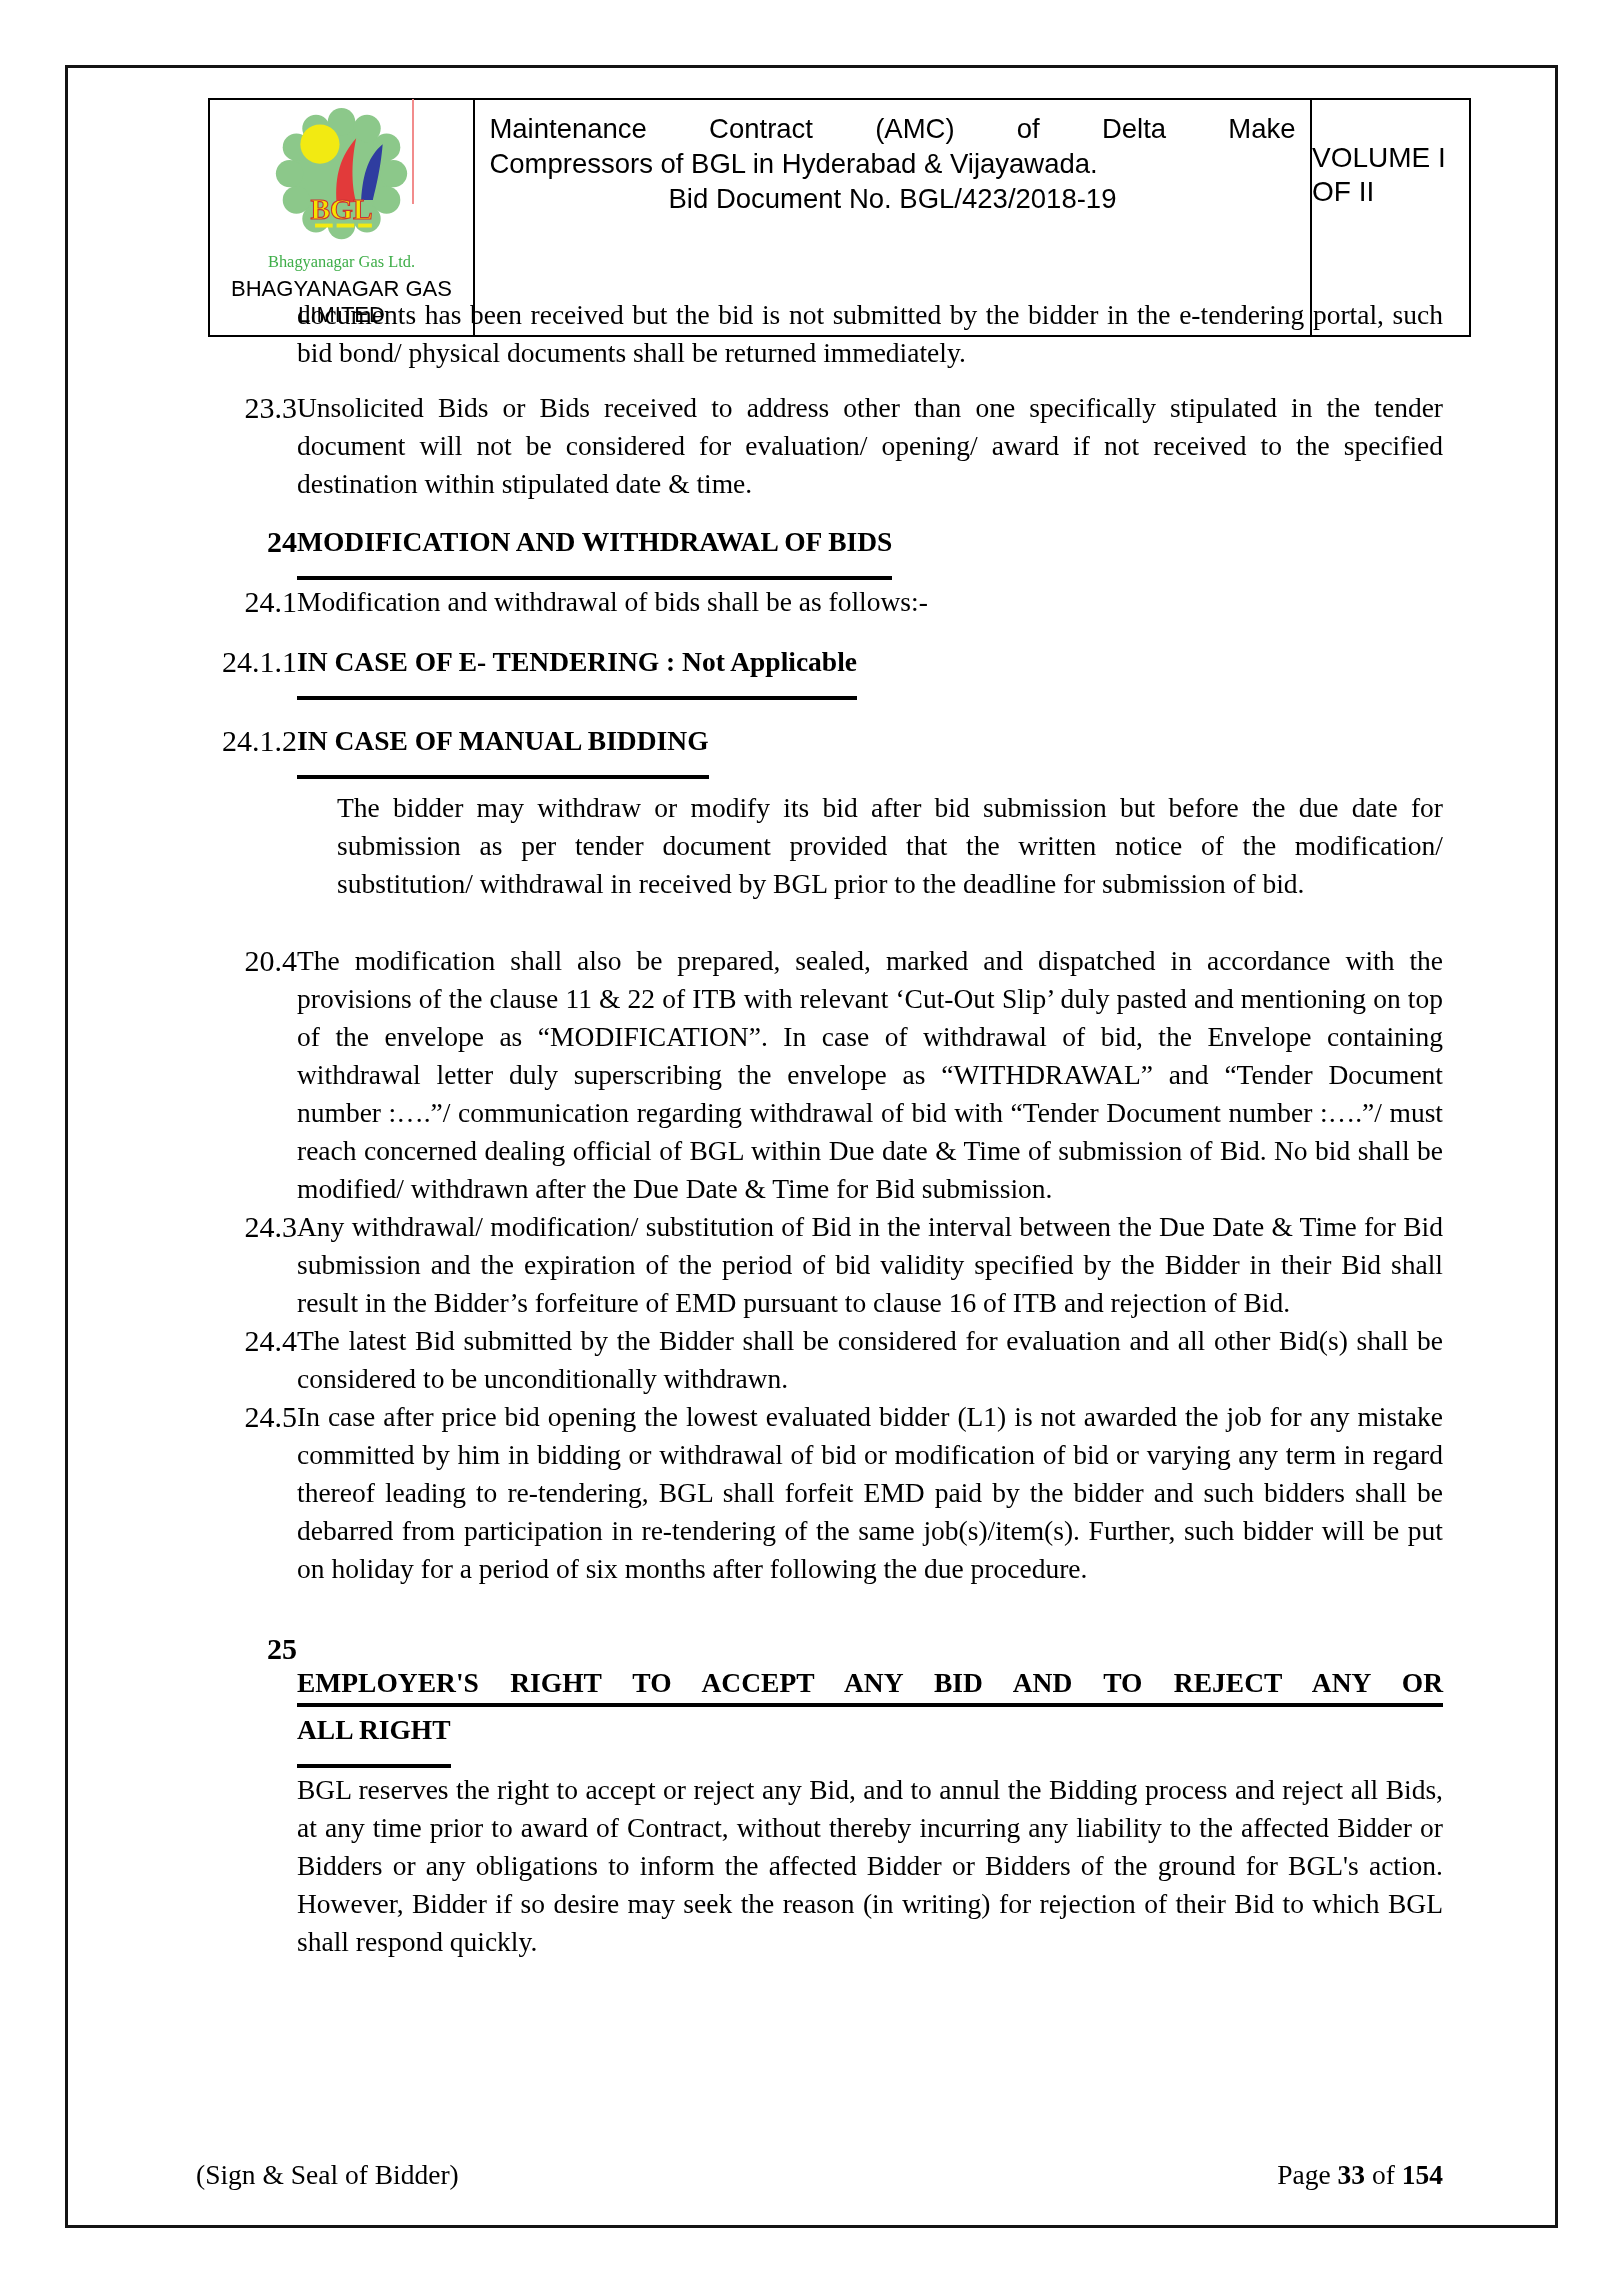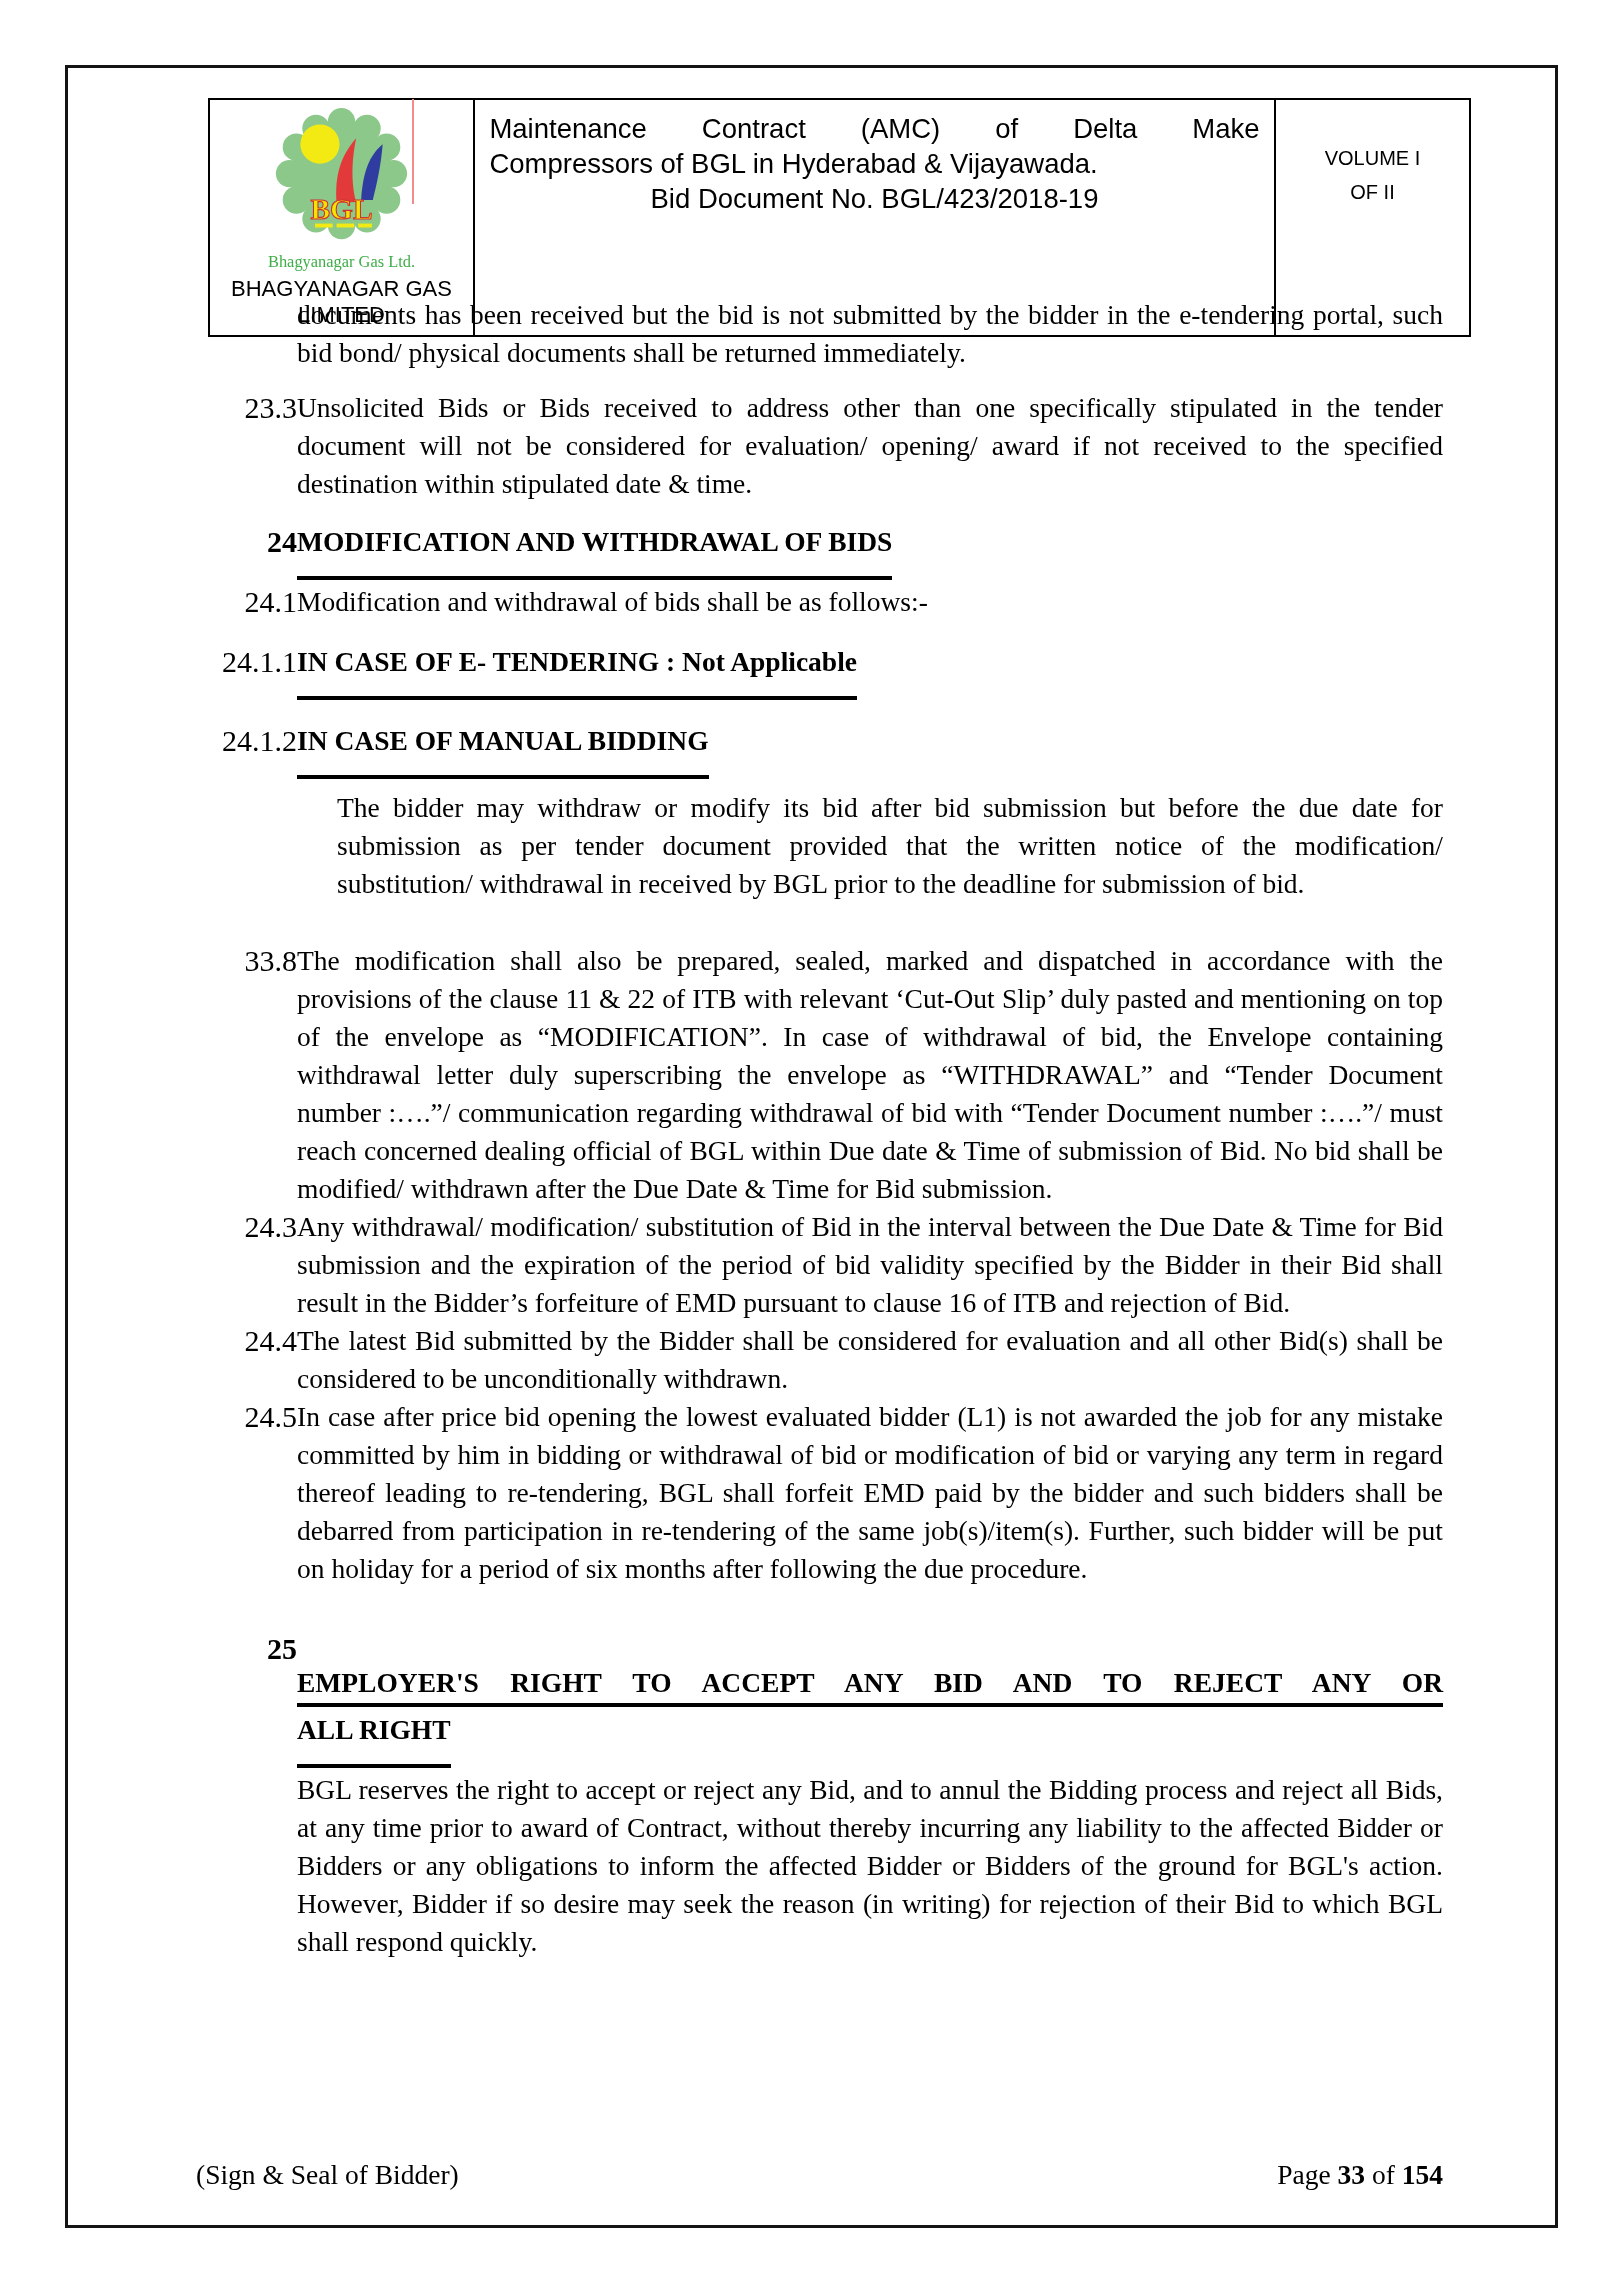--- a/index.html
+++ b/index.html
@@ -30,23 +30,22 @@
   }
   .title-cell {
     flex:1; box-sizing:border-box; border-right:2.6px solid #000;
     padding:10.5px 14.4px 9.2px; font-family:"Liberation Sans", sans-serif;
     font-size:27.5px; line-height:35px;
   }
   .title-line.justify { text-align:justify; text-align-last:justify; }
   .title-line.left   { text-align:left; }
   .title-line.center { text-align:center; }
   .volume-cell {
-    width:193px; flex:none; box-sizing:border-box; padding-top:41px;
-    font-family:"Liberation Sans", sans-serif; font-size:20px; line-height:34px;
-    text-align:center;
+    width:157px; flex:none; box-sizing:border-box; padding-top:41px;
+    font-family:"Liberation Sans", sans-serif; font-size:28px; line-height:34px;
   }
   .scan-line {
     position:absolute; left:412px; top:99px; width:2px; height:105px;
     background:#f28c8c;
   }
   
   .content { position:absolute; left:196px; top:296px; width:1247px; }
   .clause { display:flex; }
   .clause-num {
     width:101px; flex:none; font-size:30px; line-height:38px; text-align:right;
@@ -159,21 +158,21 @@
       <div class="clause-num">24.1.2</div>
       <div class="clause-text bold"><span class="underlined">IN CASE OF MANUAL BIDDING</span></div>
     </div>
 
     <div class="clause mt14">
       <div class="clause-num"></div>
       <div class="clause-text">The bidder may withdraw or modify its bid after bid submission but before the due date for submission as per tender document provided that the written notice of the modification/ substitution/ withdrawal in received by BGL prior to the deadline for submission of bid.</div>
     </div>
 
     <div class="clause mt60">
-      <div class="clause-num">33.8</div>
+      <div class="clause-num">20.4</div>
       <div class="clause-text">The modification shall also be prepared, sealed, marked and dispatched in accordance with the provisions of the clause 11 &amp; 22 of ITB with relevant ‘Cut-Out Slip’ duly pasted and mentioning on top of the envelope as “MODIFICATION”. In case of withdrawal of bid, the Envelope containing withdrawal letter duly superscribing the envelope as “WITHDRAWAL” and “Tender Document number :….”/ communication regarding withdrawal of bid with “Tender Document number :….”/ must reach concerned dealing official of BGL within Due date &amp; Time of submission of Bid. No bid shall be modified/ withdrawn after the Due Date &amp; Time for Bid submission.</div>
     </div>
 
     <div class="clause">
       <div class="clause-num">24.3</div>
       <div class="clause-text">Any withdrawal/ modification/ substitution of Bid in the interval between the Due Date &amp; Time for Bid submission and the expiration of the period of bid validity specified by the Bidder in their Bid shall result in the Bidder’s forfeiture of EMD pursuant to clause 16 of ITB and rejection of Bid.</div>
     </div>
 
     <div class="clause">
       <div class="clause-num">24.4</div>

